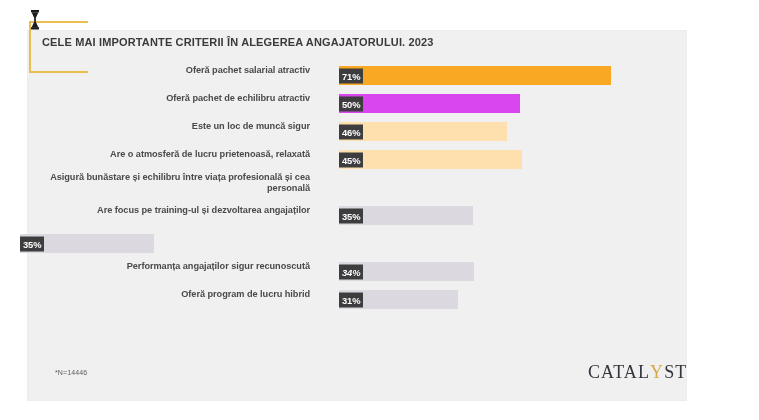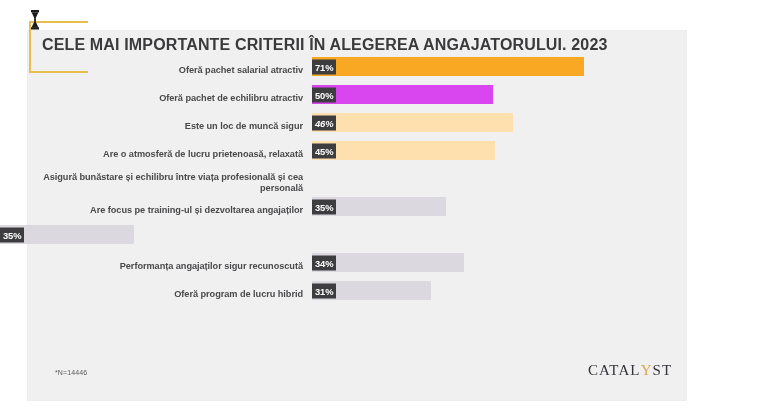--- a/index.html
+++ b/index.html
@@ -50,21 +50,21 @@
   .deco .hourglass {
     position: absolute;
     left: 0px;
     top: 0px;
   }
   
   .title {
     position: absolute;
     left: 42px;
     top: 36px;
-    font-size: 16px;
+    font-size: 11px;
     font-weight: bold;
     letter-spacing: 0.15px;
     color: #3a3a3c;
     white-space: nowrap;
   }
   
   .plot {
     position: absolute;
     left: 0;
     top: 57px;
@@ -79,27 +79,29 @@
   .row-label {
     width: 312px;
     text-align: right;
     padding-right: 9px;
     box-sizing: border-box;
     font-size: 9.2px;
     font-weight: bold;
     color: #4a4a4d;
     line-height: 11.5px;
     letter-spacing: -0.05px;
+    margin-left: 7px;
   }
   .bar-zone {
     position: relative;
     flex: 1;
     height: 100%;
     display: flex;
-    align-items: flex-start;
+    align-items: flex-end;
+    margin-left: 20px;
   }
   .bar {
     height: 19px;
     border-radius: 0px;
     position: relative;
   }
   .value-chip {
     position: absolute;
     left: 0;
     top: 50%;
@@ -121,21 +123,21 @@
     font-size: 7px;
     color: #5c5c5e;
     letter-spacing: 0.1px;
   }
   
   .logo {
     position: absolute;
     left: 588px;
     top: 362px;
     font-family: "Liberation Serif", serif;
-    font-size: 15px;
+    font-size: 18px;
     color: #34343c;
     letter-spacing: 1.1px;
     white-space: nowrap;
   }
   .logo .y-mark {
     position: relative;
     color: #d6a94a;
     display: inline-block;
   }
 </style>
@@ -174,21 +176,21 @@
         <div class="row-label">Oferă pachet de echilibru atractiv</div>
         <div class="bar-zone">
           <div class="bar" style="width: 181px; background: #d946ef;">
             <div class="value-chip">50%</div>
           </div>
         </div>
       </div>
       <div class="row">
         <div class="row-label">Este un loc de muncă sigur</div>
         <div class="bar-zone">
-          <div class="bar" style="width: 201px; background: rgb(253, 224, 173); font-style: italic;">
+          <div class="bar" style="width: 168px; background: rgb(253, 224, 173);">
             <div class="value-chip">46%</div>
           </div>
         </div>
       </div>
       <div class="row">
         <div class="row-label">Are o atmosferă de lucru prietenoasă, relaxată</div>
         <div class="bar-zone">
           <div class="bar" style="width: 183px; background: rgb(253, 224, 173);">
             <div class="value-chip">45%</div>
           </div>
@@ -208,21 +210,21 @@
       <div class="row">
         <div class="bar-zone">
           <div class="bar" style="width: 134.225px; background: rgb(220, 216, 223);">
             <div class="value-chip">35%</div>
           </div>
         </div>
       </div>
       <div class="row">
         <div class="row-label">Performanța angajaților sigur recunoscută</div>
         <div class="bar-zone">
-          <div class="bar" style="width: 152px; background: rgb(220, 216, 223);">
+          <div class="bar" style="width: 135px; background: rgb(220, 216, 223); font-style: italic;">
             <div class="value-chip">34%</div>
           </div>
         </div>
       </div>
       <div class="row">
         <div class="row-label">Oferă program de lucru hibrid</div>
         <div class="bar-zone">
           <div class="bar" style="width: 118.885px; background: rgb(220, 216, 223);">
             <div class="value-chip">31%</div>
           </div>

